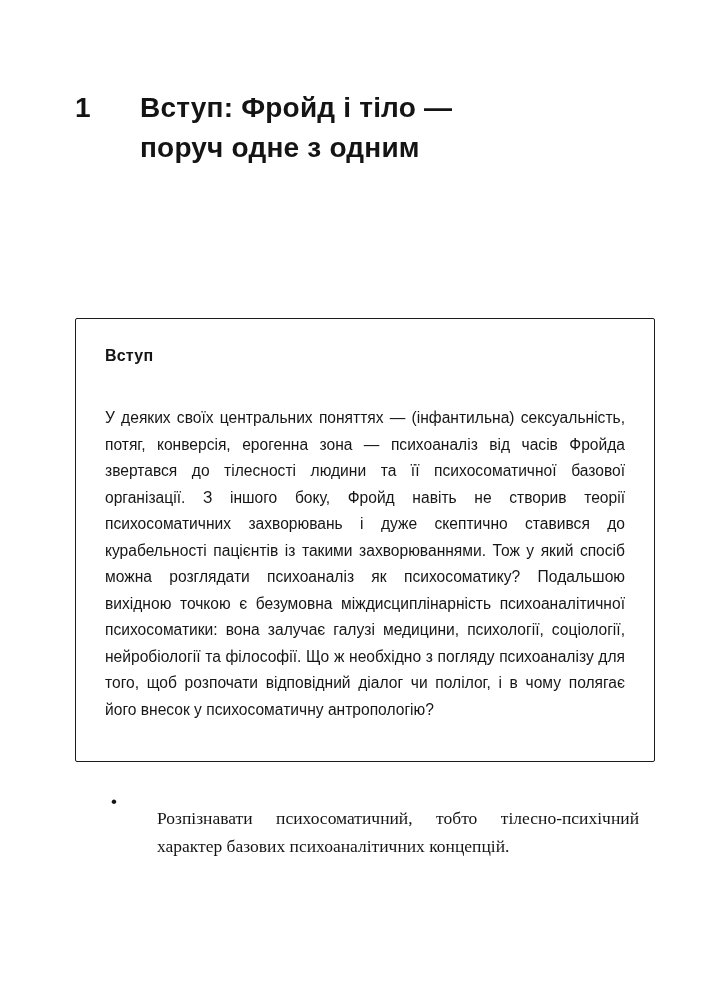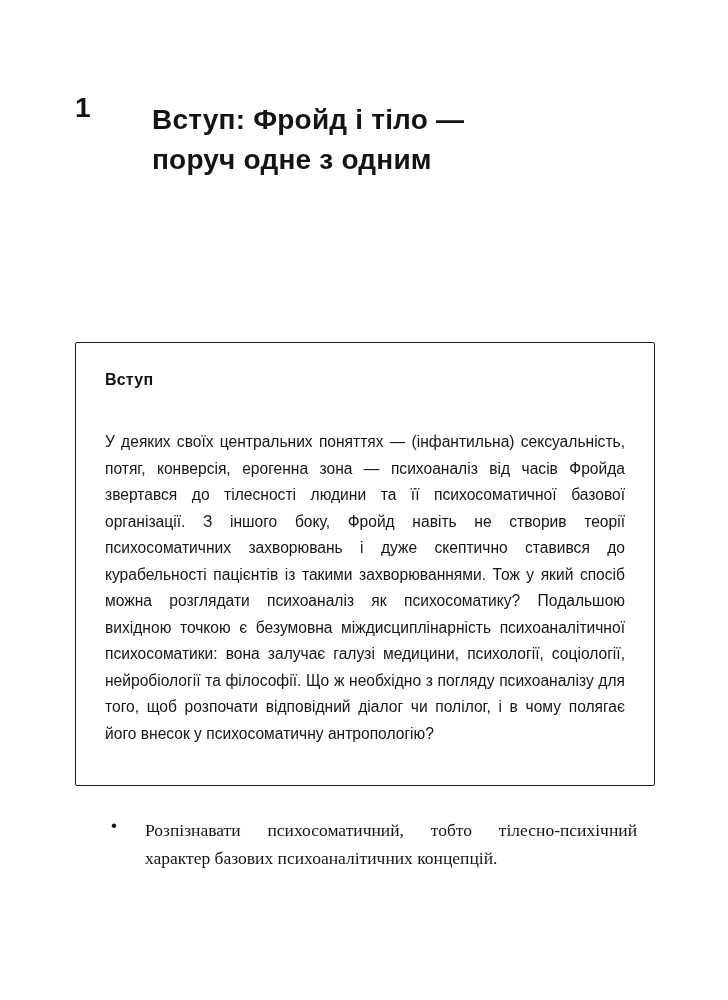--- a/index.html
+++ b/index.html
@@ -23,21 +23,21 @@
     align-items: flex-start;
   }
   .chapter-number {
     flex: none;
     width: 65px;
     font-size: 28px;
     font-weight: 700;
     line-height: 40px;
   }
   .chapter-title {
-    margin: 12px;
+    margin: 0;
     font-size: 28px;
     font-weight: 700;
     line-height: 40px;
     white-space: pre-line;
     letter-spacing: 0.2px;
   }
   .intro-box {
     margin-top: 150px;
     border: 1.5px solid #1c1c1c;
     border-radius: 2px;
@@ -69,21 +69,21 @@
   }
   .bullet {
     flex: none;
     width: 30px;
     margin-left: 36px;
     font-size: 17px;
     line-height: 28px;
     color: #141414;
   }
   .goal-text {
-    margin: 4px;
+    margin: 16px;
     width: 492px;
     font-family: "Liberation Serif", serif;
     font-size: 17.5px;
     line-height: 28px;
     text-align: justify;
     color: #141414;
   }
 </style>
 </head>
 <body>

